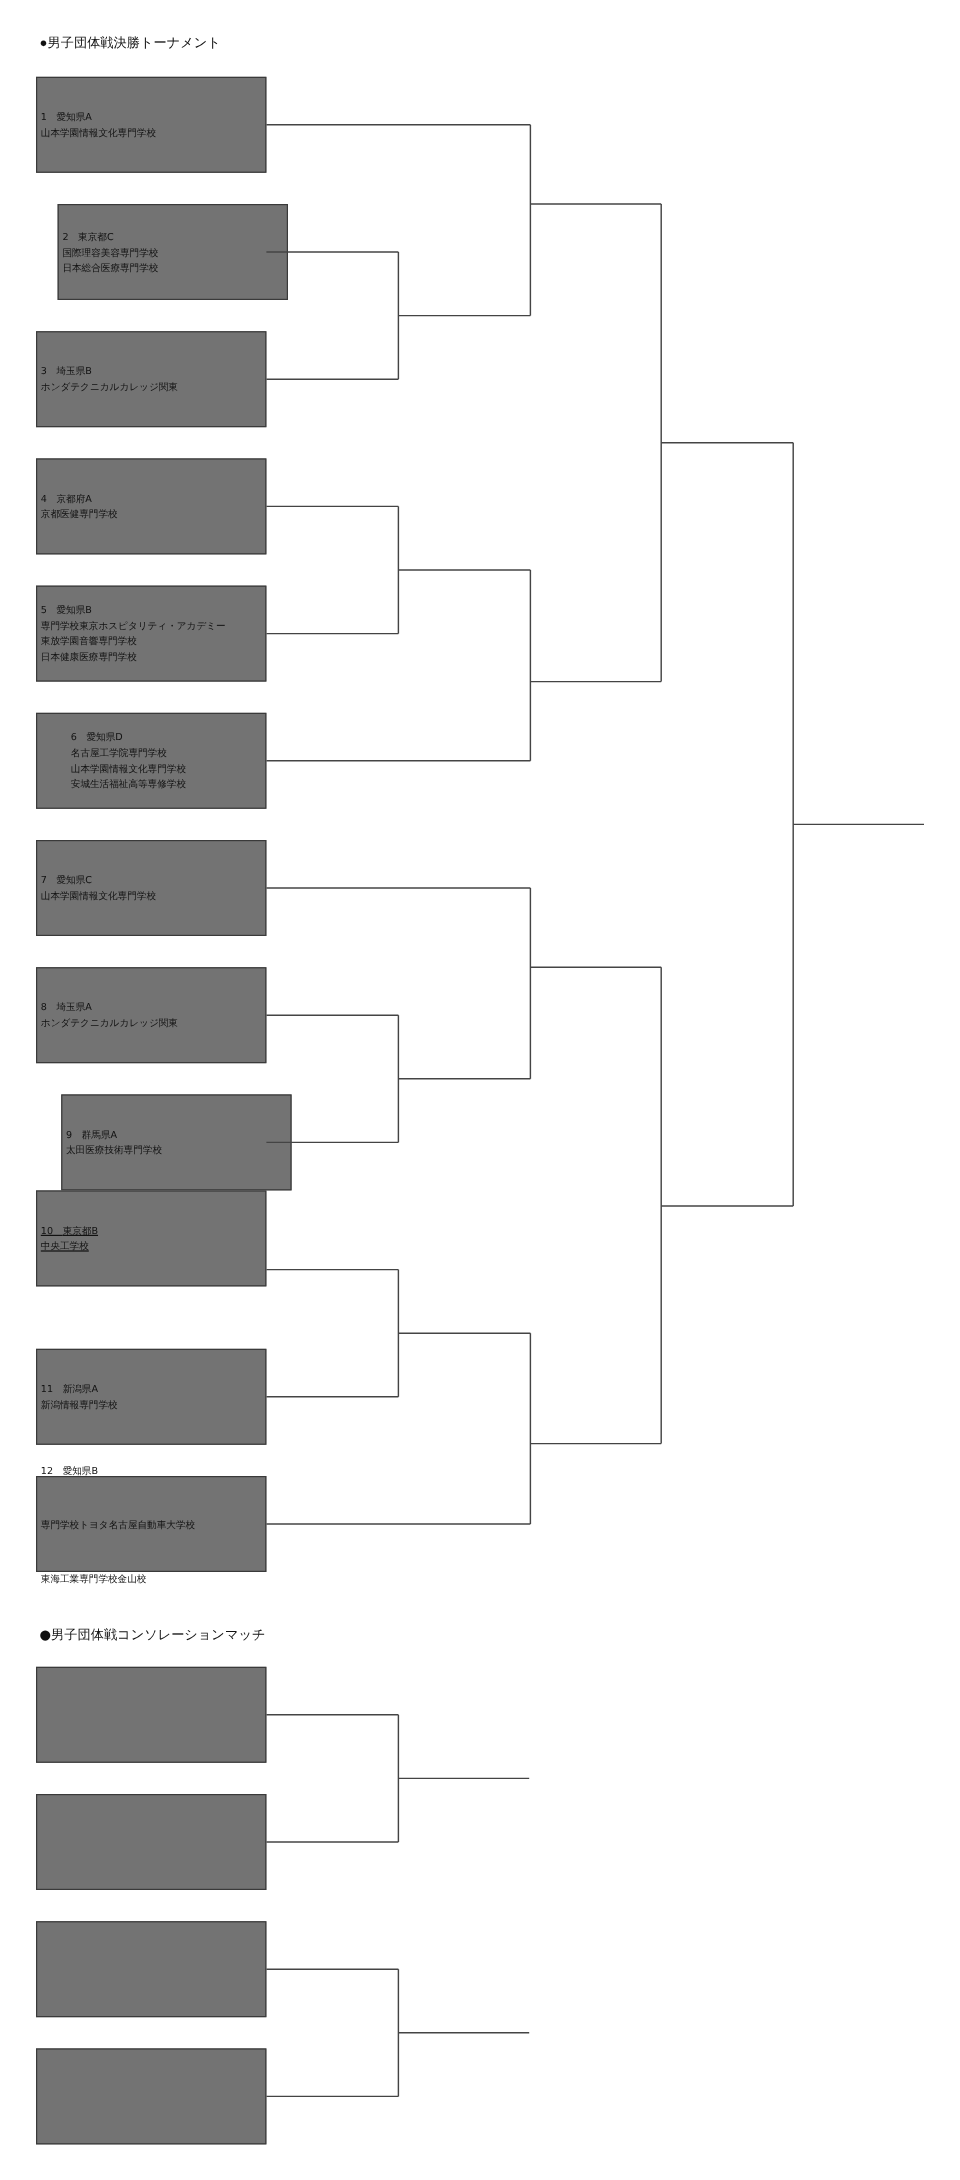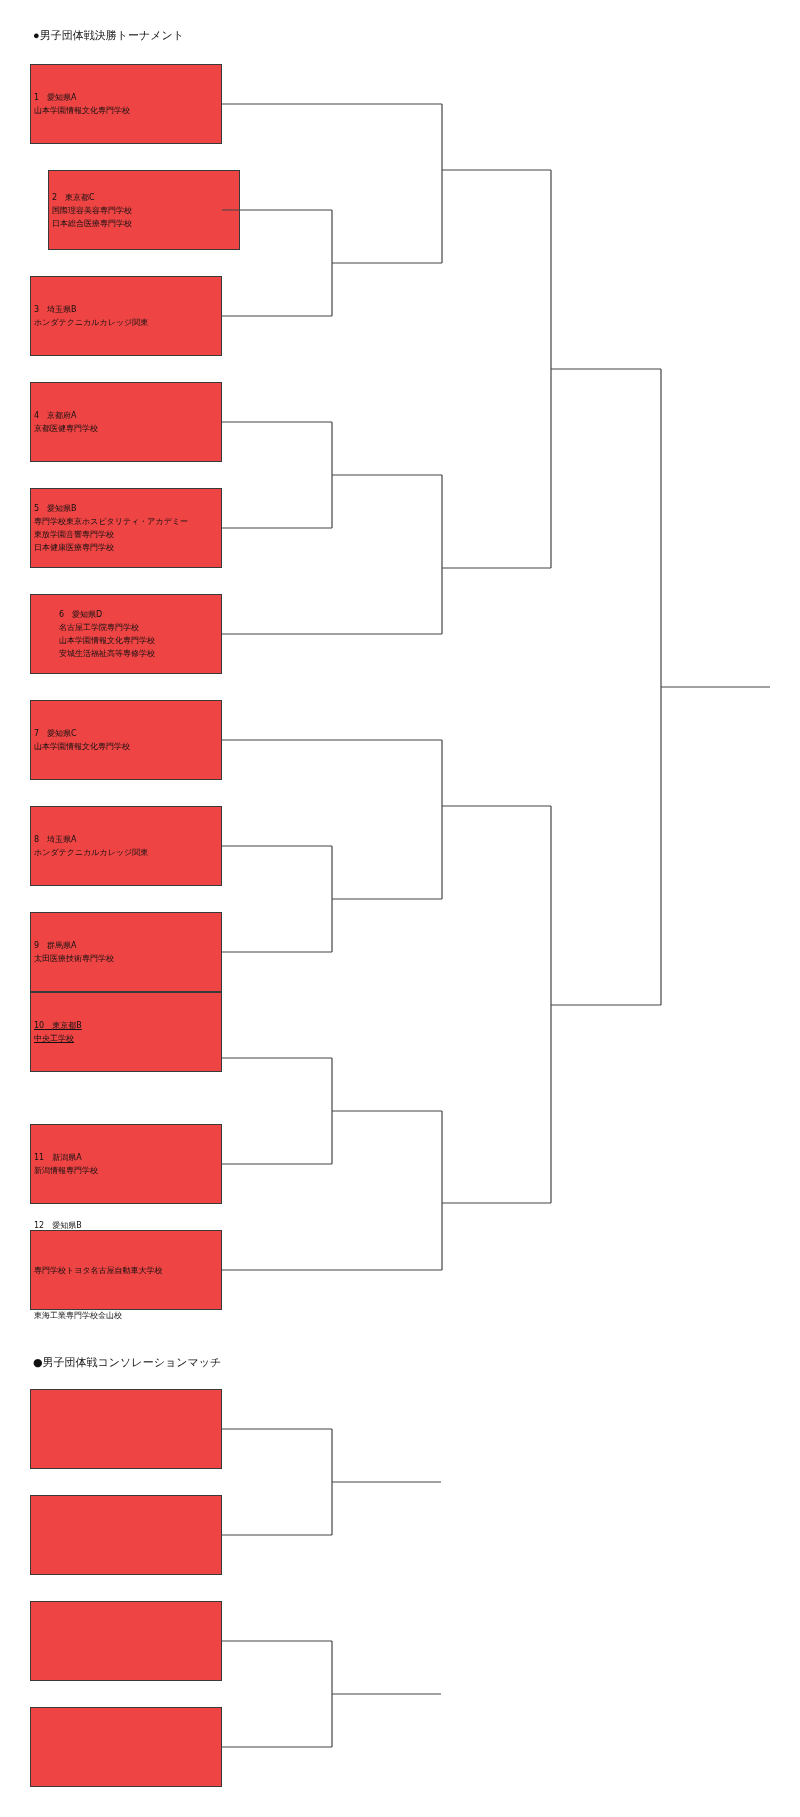--- a/index.html
+++ b/index.html
@@ -1,20 +1,20 @@
 <!DOCTYPE html>
 <html><head>
   <meta charset="utf-8">
   <style>
     html, body { margin: 0; padding: 0; background: #ffffff; }
     body { width: 800px; height: 1817px; position: relative; overflow: hidden;
            font-family: "DejaVu Sans", "Liberation Sans", sans-serif; color: #111; }
     .section-title { position: absolute; left: 33px; font-size: 11px; letter-spacing: 0; white-space: nowrap; }
     .box { position: absolute; left: 30px; width: 192px; height: 80px; border: 1px solid #3a3a3a;
-           box-sizing: border-box; background: #ef4444; display: flex; flex-direction: column;
+           box-sizing: border-box; background: #737373; display: flex; flex-direction: column;
            justify-content: center; padding-left: 3px; }
     .line { font-size: 8px; line-height: 13px; white-space: nowrap; color: #111; }
     .bracket { position: absolute; left: 0; top: 0; pointer-events: none; }
     .bracket line { stroke: #444; stroke-width: 1.2; }
   </style>
 </head>
 <body>
 
 <div class="section-title" style="top:28px;font-family:Liberation Serif, serif;">●男子団体戦決勝トーナメント</div>
 
@@ -48,21 +48,21 @@
   <div class="line">安城生活福祉高等専修学校</div>
 </div>
 <div class="box" style="top:700px;">
   <div class="line"><span>7</span>　<span>愛知県C</span></div>
   <div class="line">山本学園情報文化専門学校</div>
 </div>
 <div class="box" style="top:806px;">
   <div class="line"><span>8</span>　<span>埼玉県A</span></div>
   <div class="line">ホンダテクニカルカレッジ関東</div>
 </div>
-<div class="box" style="top:912px;">
+<div class="box" style="top:912px;margin-left:21px;">
   <div class="line"><span>9</span>　<span>群馬県A</span></div>
   <div class="line">太田医療技術専門学校</div>
 </div>
 <div class="box" style="top:992px;text-decoration:underline;">
   <div class="line"><span>10</span>　<span>東京都B</span></div>
   <div class="line">中央工学校</div>
 </div>
 <div class="box" style="top:1124px;">
   <div class="line"><span>11</span>　<span>新潟県A</span></div>
   <div class="line">新潟情報専門学校</div>

